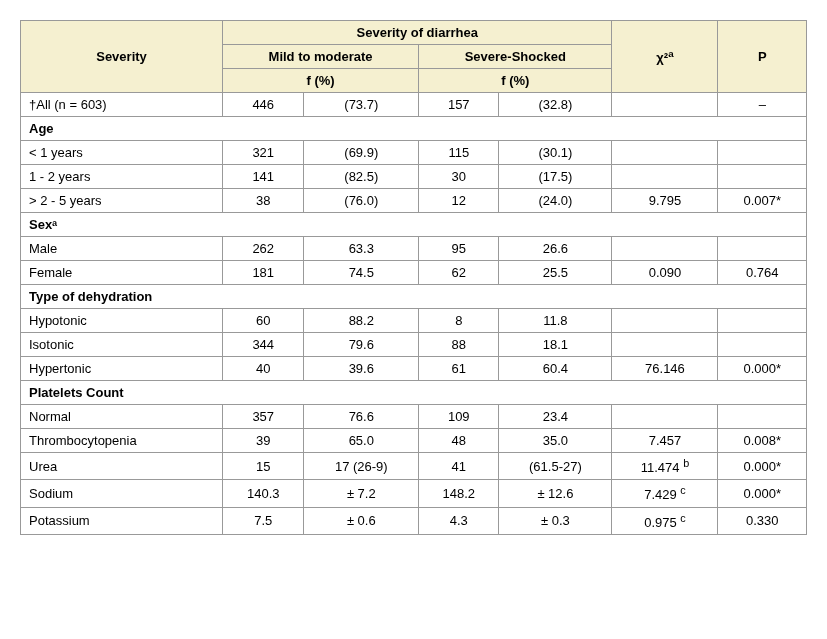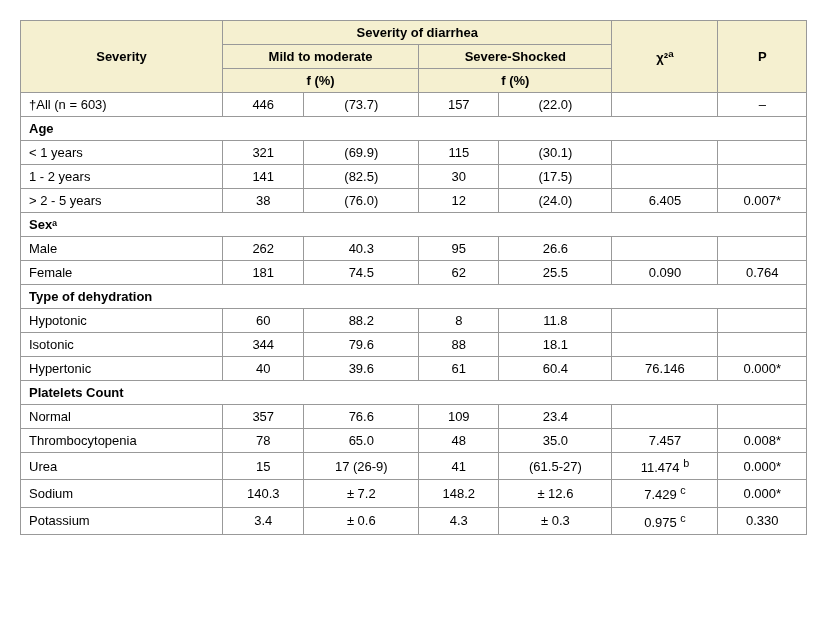--- a/index.html
+++ b/index.html
@@ -71,21 +71,21 @@
         <th colspan="2">f (%)</th>
         <th colspan="2">f (%)</th>
       </tr>
     </thead>
     <tbody id="table-body">
     <tr>
           <td class="left-col">†All (n = 603)</td>
           <td>446</td>
           <td>(73.7)</td>
           <td>157</td>
-          <td>(22.0)</td>
+          <td>(32.8)</td>
           <td></td>
           <td>–</td>
         </tr>
         <tr class="section-header">
           <td colspan="7" class="bold-text">Age</td>
         </tr>
         <tr>
           <td class="left-col">&lt; 1 years</td>
           <td>321</td>
           <td>(69.9)</td>
@@ -102,30 +102,30 @@
           <td>(17.5)</td>
           <td></td>
           <td></td>
         </tr>
         <tr>
           <td class="left-col">&gt; 2 - 5 years</td>
           <td>38</td>
           <td>(76.0)</td>
           <td>12</td>
           <td>(24.0)</td>
-          <td>6.405</td>
+          <td>9.795</td>
           <td>0.007*</td>
         </tr>
         <tr class="section-header">
           <td colspan="7" class="bold-text">Sexᵃ</td>
         </tr>
         <tr>
           <td class="left-col">Male</td>
           <td>262</td>
-          <td>40.3</td>
+          <td>63.3</td>
           <td>95</td>
           <td>26.6</td>
           <td></td>
           <td></td>
         </tr>
         <tr>
           <td class="left-col">Female</td>
           <td>181</td>
           <td>74.5</td>
           <td>62</td>
@@ -170,21 +170,21 @@
           <td class="left-col">Normal</td>
           <td>357</td>
           <td>76.6</td>
           <td>109</td>
           <td>23.4</td>
           <td></td>
           <td></td>
         </tr>
         <tr>
           <td class="left-col">Thrombocytopenia</td>
-          <td>78</td>
+          <td>39</td>
           <td>65.0</td>
           <td>48</td>
           <td>35.0</td>
           <td>7.457</td>
           <td>0.008*</td>
         </tr>
         <tr>
           <td class="left-col">Urea</td>
           <td>15</td>
           <td>17 (26-9)</td>
@@ -197,21 +197,21 @@
           <td class="left-col">Sodium</td>
           <td>140.3</td>
           <td>± 7.2</td>
           <td>148.2</td>
           <td>± 12.6</td>
           <td>7.429 <sup>c</sup></td>
           <td>0.000*</td>
         </tr>
         <tr>
           <td class="left-col">Potassium</td>
-          <td>3.4</td>
+          <td>7.5</td>
           <td>± 0.6</td>
           <td>4.3</td>
           <td>± 0.3</td>
           <td>0.975 <sup>c</sup></td>
           <td>0.330</td>
         </tr>
       </tbody>
   </table>
 </div>
 

